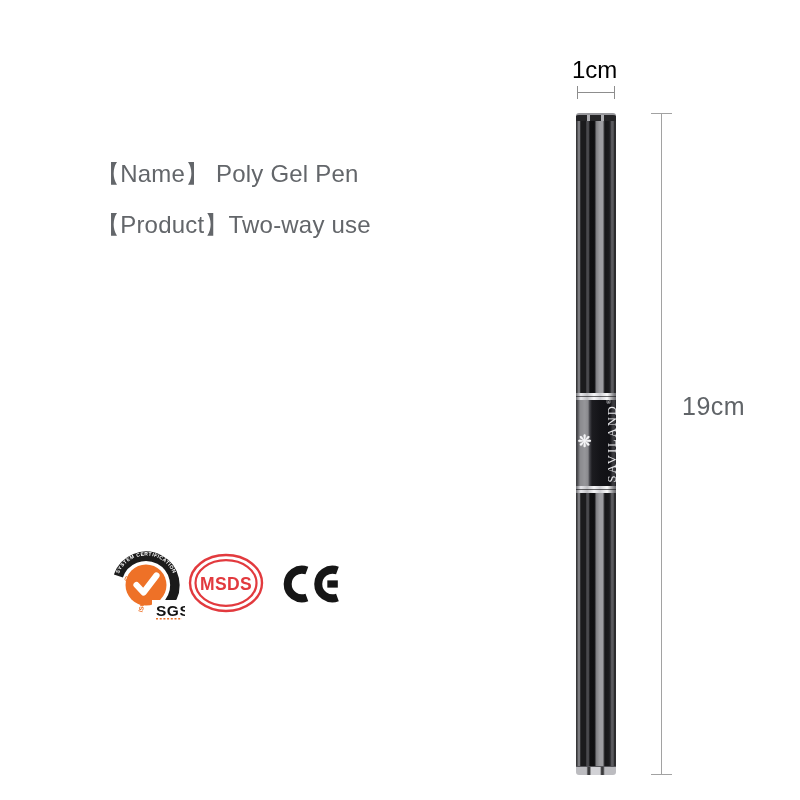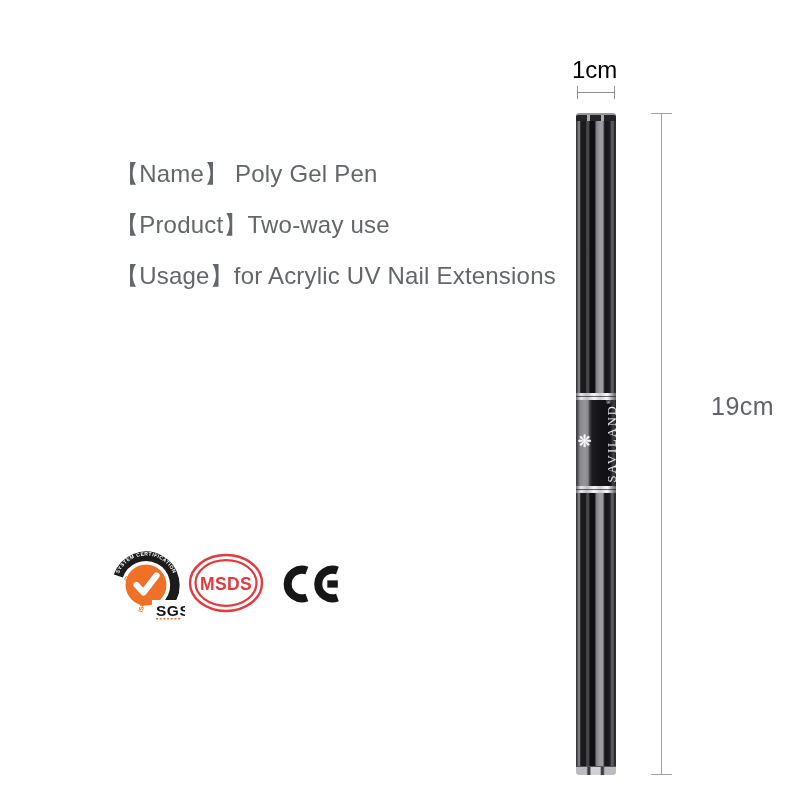--- a/index.html
+++ b/index.html
@@ -7,21 +7,20 @@
     width:800px;height:800px;background:#ffffff;position:relative;
     font-family:"Liberation Sans", sans-serif;overflow:hidden;
   }
   .stage{position:absolute;inset:0;}
 
   
   .spec-list{
     position:absolute;left:96px;top:148px;width:440px;
     font-size:24px;line-height:51px;color:#63666a;letter-spacing:.2px;
     white-space:nowrap;
-    margin-left:19px;
   }
 
   
   .logos{position:absolute;left:0;top:0;}
   .logo-sgs{position:absolute;left:111px;top:544px;}
   .logo-msds{position:absolute;left:187px;top:552px;}
   .logo-ce{position:absolute;left:283px;top:563px;}
 
   
   .pen{position:absolute;left:576px;top:113px;width:40px;height:662px;}
@@ -76,32 +75,31 @@
   }
   .dim-width-line{position:absolute;left:577px;top:92px;width:38px;height:1px;background:#8d8d8d;}
   .dim-width-line .tick{position:absolute;top:-6px;width:1px;height:13px;background:#8d8d8d;}
   .dim-width-line .tick.left{left:0;}
   .dim-width-line .tick.right{right:0;}
   .dim-length-line{position:absolute;left:661px;top:113px;width:1px;height:662px;background:#a2a2a2;}
   .dim-length-line .tick{position:absolute;left:-10px;width:21px;height:1px;background:#a2a2a2;}
   .dim-length-line .tick.top{top:0;}
   .dim-length-line .tick.bottom{bottom:0;}
   .dim-length-label{
-    position:absolute;left:711px;top:392px;font-size:25px;color:#606468;letter-spacing:.5px;
+    position:absolute;left:682px;top:392px;font-size:25px;color:#606468;letter-spacing:.5px;
   }
 </style>
 </head>
 <body>
 
 <div class="stage">
 
   <div class="spec-list">
     <div>【Name】 Poly Gel Pen</div>
     <div>【Product】Two-way use</div>
-    <div>【Usage】for Acrylic UV Nail Extensions</div>
   </div>
 
   <div class="logos">
 
     <svg class="logo-sgs" width="74" height="78" viewBox="0 0 74 78">
       <defs>
         <path id="sgsTopArc" d="M 7.3 51.1 A 29.5 29.5 0 1 1 62.7 51.1" fill="none"></path>
         <path id="sgsIsoArc" d="M 31 69.7 A 29 29 0 0 0 8.1 30.1" fill="none"></path>
       </defs>
       <path d="M 7.4 32 A 29 29 0 1 1 57.9 58.9" fill="none" stroke="#1b1b1b" stroke-width="9.5"></path>

